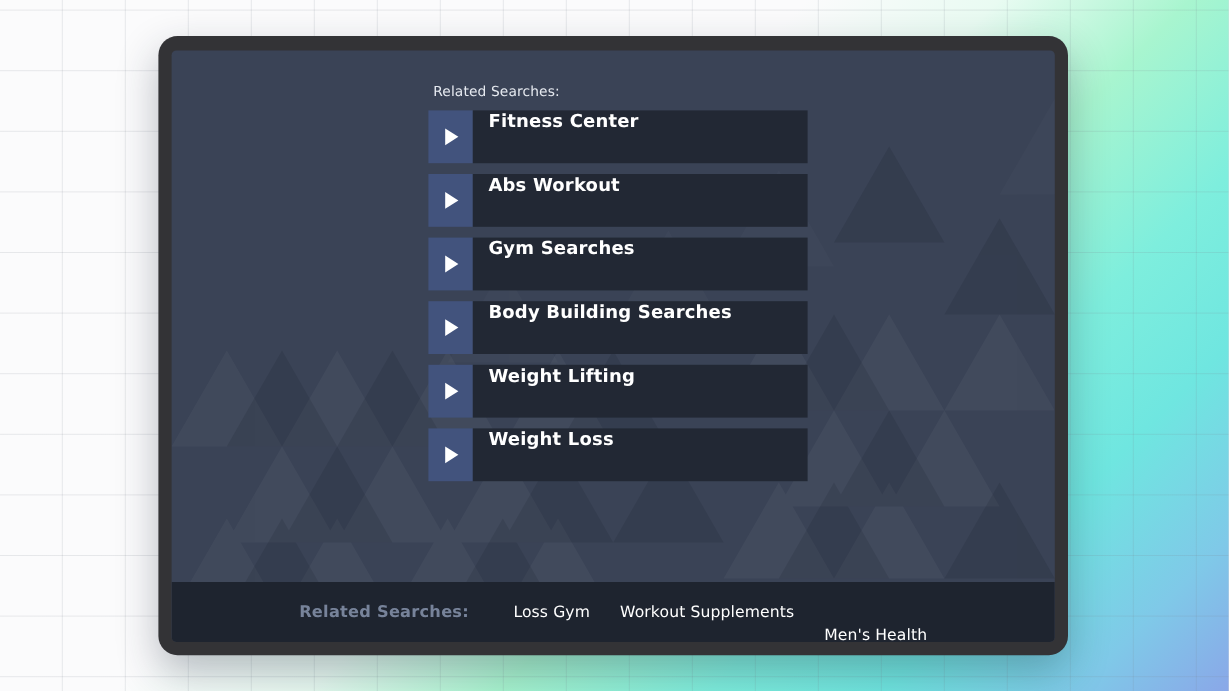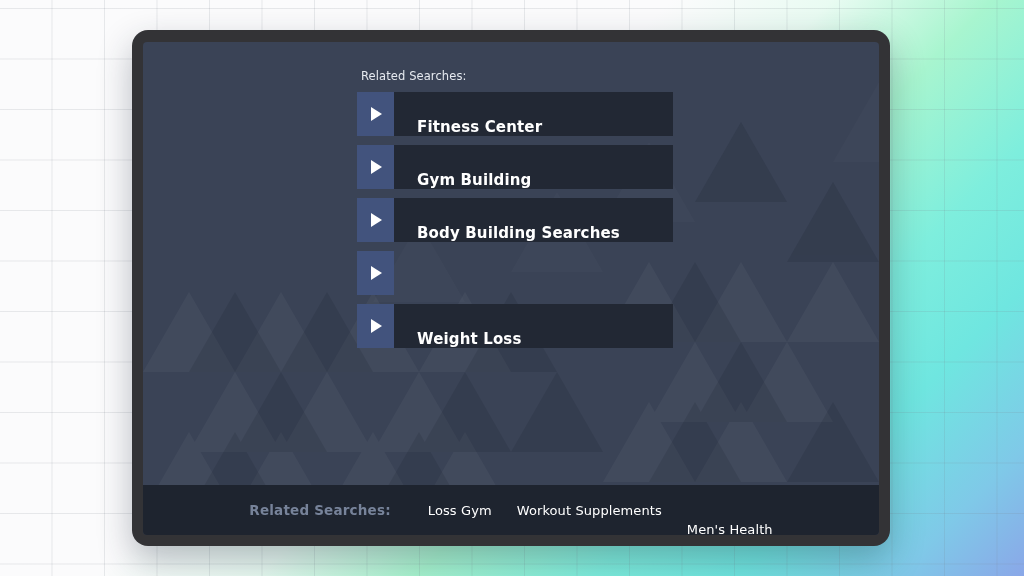--- a/index.html
+++ b/index.html
@@ -122,22 +122,22 @@
     border-left: 11px solid #ffffff;
     border-top: 7px solid transparent;
     border-bottom: 7px solid transparent;
     margin-left: 2px;
   }
 
   .row-body {
     flex: 1 1 auto;
     background: #222834;
     display: flex;
-    align-items: flex-end;
-    padding-left: 23px;
+    align-items: flex-start;
+    padding-left: 13px;
   }
 
   .row-label {
     color: #ffffff;
     font-size: 15px;
     font-weight: 700;
     letter-spacing: 0.15px;
     white-space: nowrap;
   }
 
@@ -235,43 +235,54 @@
 
             <div class="row">
               <div class="row-arrow">
                 <span class="tri"></span>
               </div>
               <div class="row-body">
                 <span class="row-label">Fitness Center</span>
               </div>
             </div>
 
-
-            <div class="row">
-              <div class="row-arrow">
-                <span class="tri"></span>
-              </div>
-              <div class="row-body">
-                <span class="row-label">Gym Building</span>
+            <div class="row">
+              <div class="row-arrow">
+                <span class="tri"></span>
+              </div>
+              <div class="row-body">
+                <span class="row-label">Abs Workout</span>
+              </div>
+            </div>
+
+            <div class="row">
+              <div class="row-arrow">
+                <span class="tri"></span>
+              </div>
+              <div class="row-body">
+                <span class="row-label">Gym Searches</span>
               </div>
             </div>
 
 
             <div class="row">
               <div class="row-arrow">
                 <span class="tri"></span>
               </div>
               <div class="row-body">
                 <span class="row-label">Body Building Searches</span>
               </div>
             </div>
 
             <div class="row">
               <div class="row-arrow">
                 <span class="tri"></span>
+              </div>
+              <div class="row-body">
+                <span class="row-label">Weight Lifting</span>
               </div>
             </div>
 
             <div class="row">
               <div class="row-arrow">
                 <span class="tri"></span>
               </div>
               <div class="row-body">
                 <span class="row-label">Weight Loss</span>
               </div>

